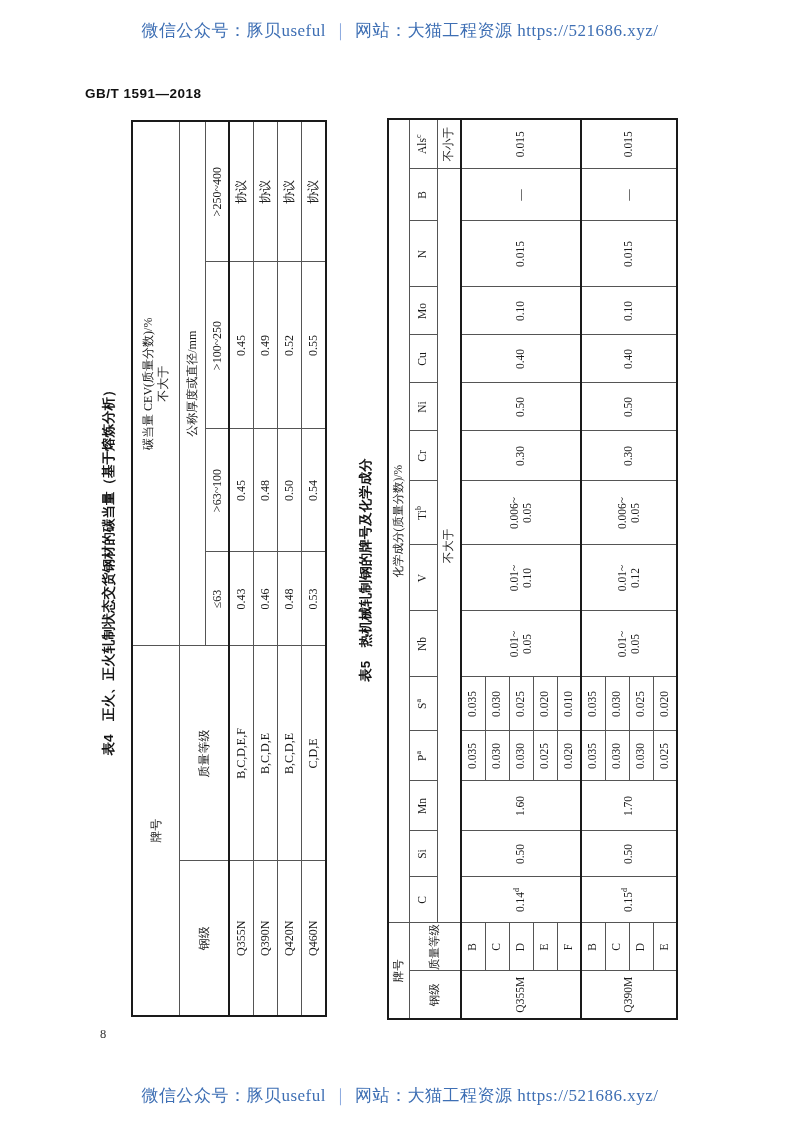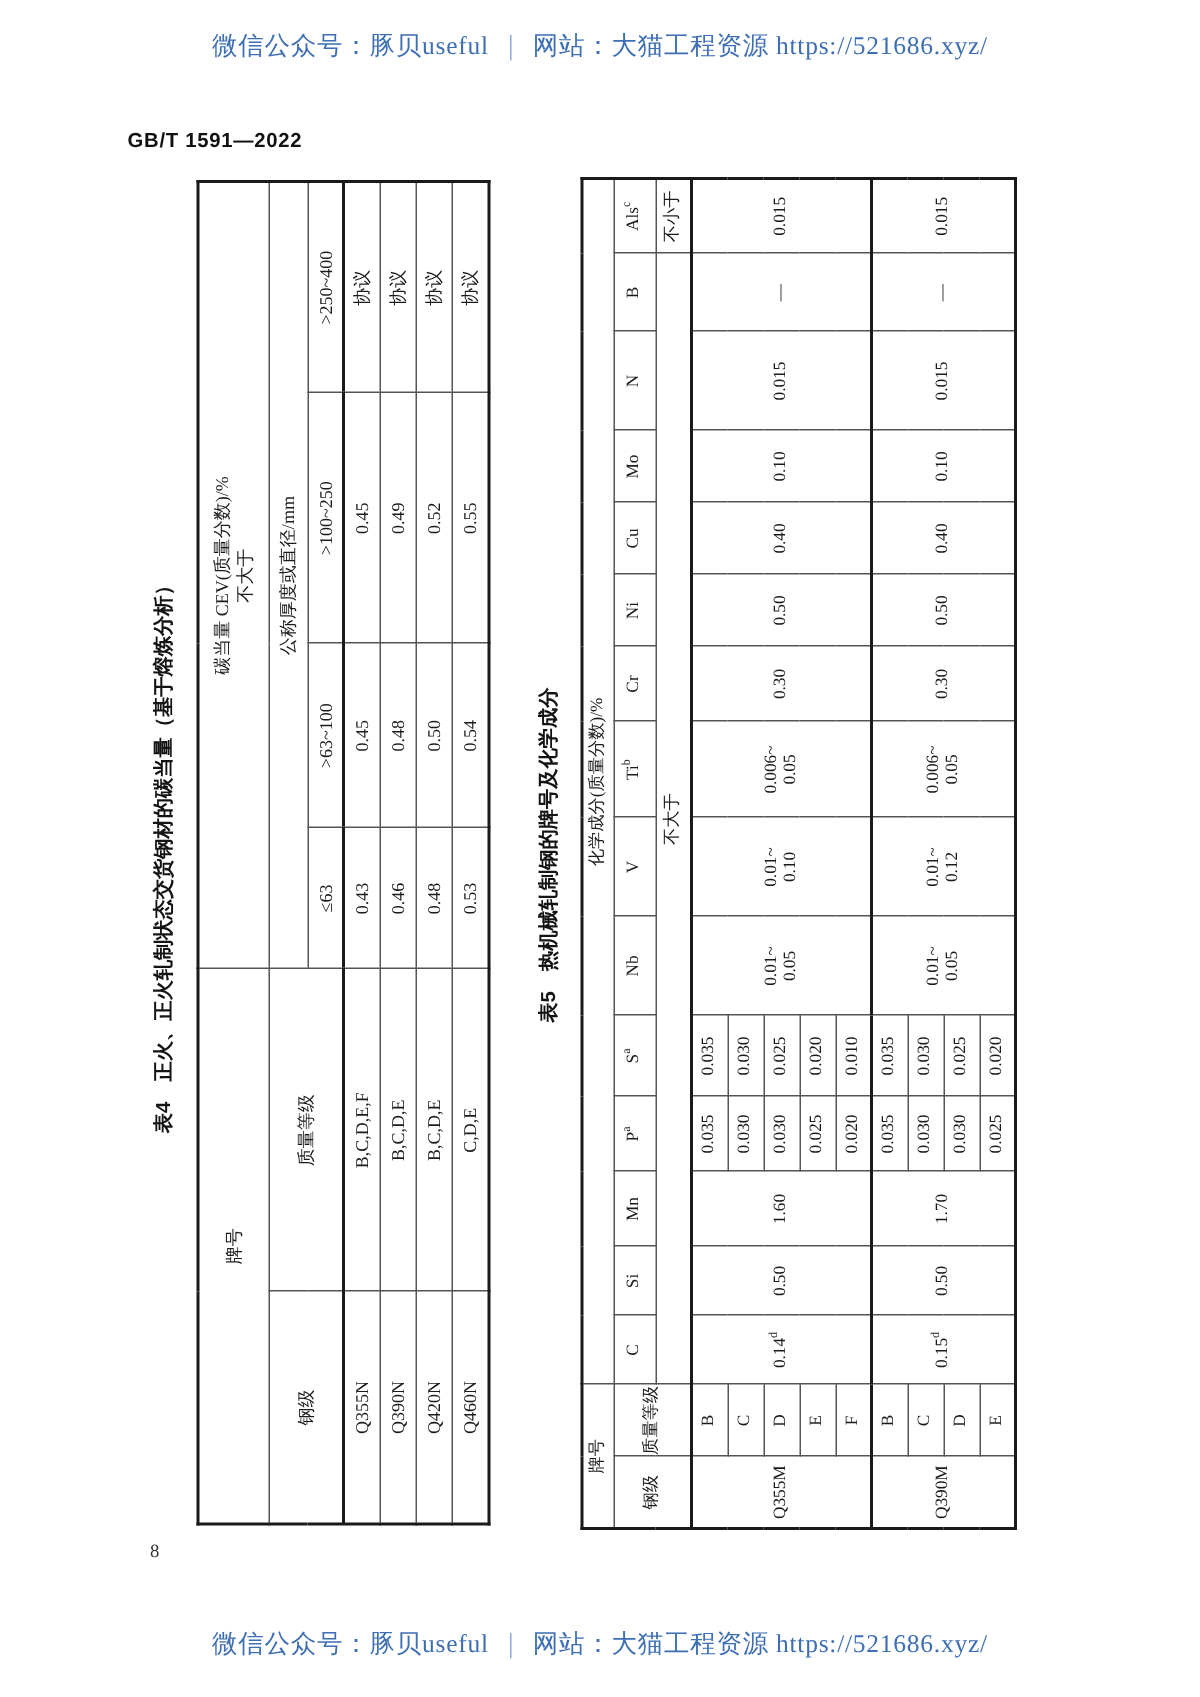--- a/index.html
+++ b/index.html
@@ -33,21 +33,21 @@
 </head>
 <body>
 
 <div class="page">
 
   <div class="banner banner-top">
     <span>微信公众号：</span><span>豚贝useful</span><span class="sep">｜</span><span>网站：</span><span>大猫工程资源</span>
     <span>https://521686.xyz/</span>
   </div>
 
-  <div class="doc-code">GB/T 1591—2022</div>
+  <div class="doc-code">GB/T 1591—2018</div>
 
   <div class="rot rot-t4">
     <div class="tbl-title">表4　正火、正火轧制状态交货钢材的碳当量（基于熔炼分析）</div>
     <table class="t4" style="width:895px;">
       <colgroup>
         <col style="width:155px">
           <col style="width:215px">
           <col style="width:94px">
         <col style="width:123px">
           <col style="width:167px">

